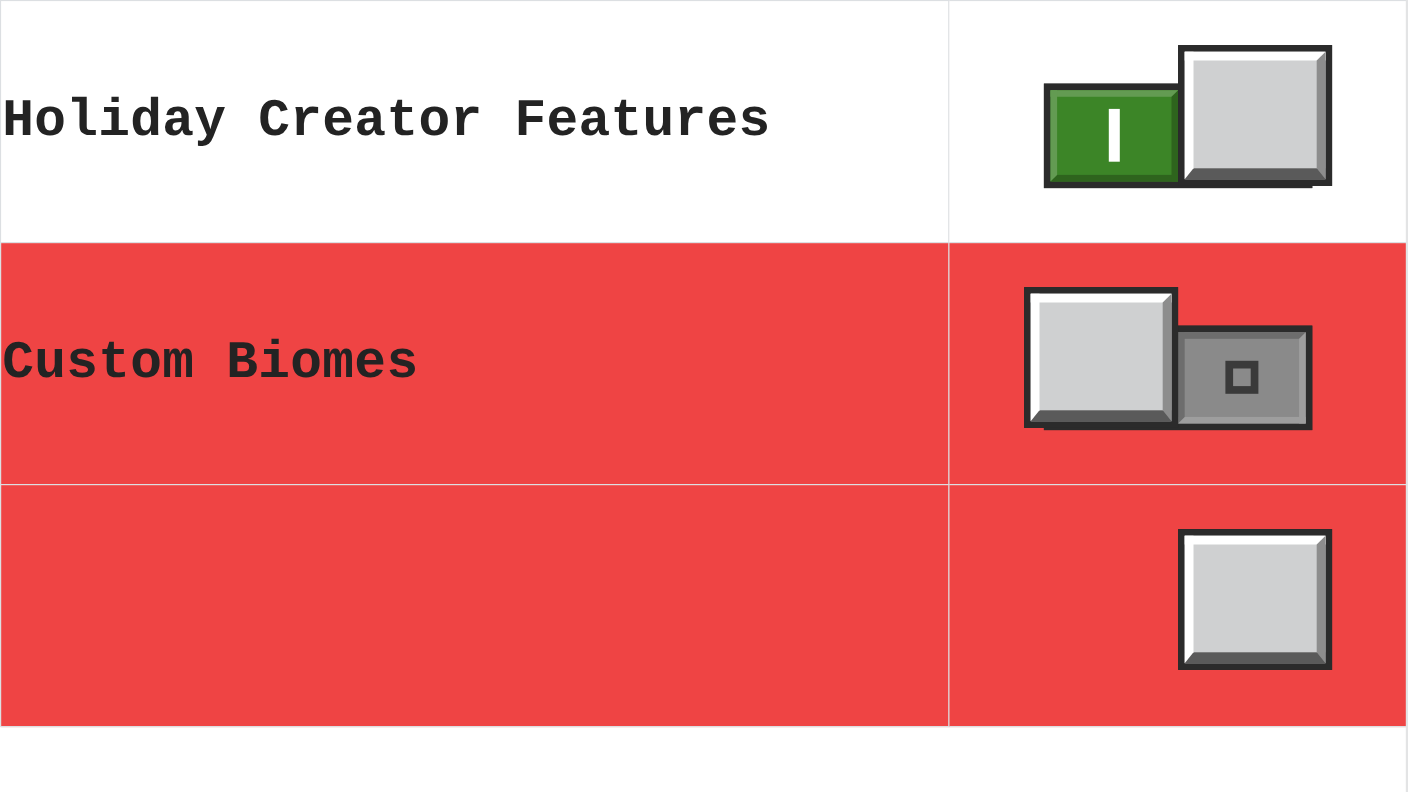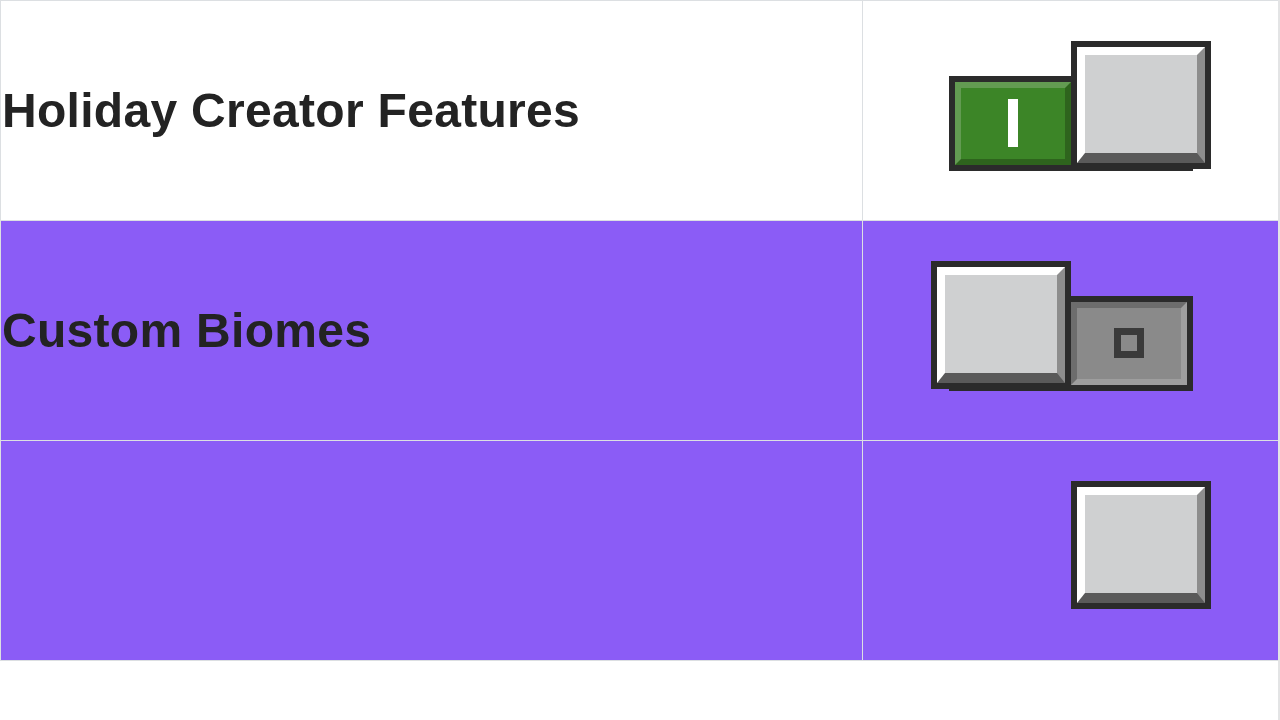--- a/index.html
+++ b/index.html
@@ -12,28 +12,29 @@
     overflow: hidden;
   }
   .settings-table {
     width: 1280px;
     border-collapse: collapse;
   }
   .settings-table tr {
     height: 220px;
   }
   .settings-table tr.alt td {
-    background: #8b5cf6;
+    background: #ef4444;
   }
   .settings-table td {
     border: 1px solid #dcdfe2;
     vertical-align: middle;
   }
   td.label-cell {
     width: 865px;
+    font-family: Liberation Mono, monospace;
   }
   td.toggle-cell {
     width: 415px;
     text-align: center;
   }
   .setting-label {
     font-size: 48px;
     font-weight: 600;
     color: #232323;
     letter-spacing: 0.3px;

